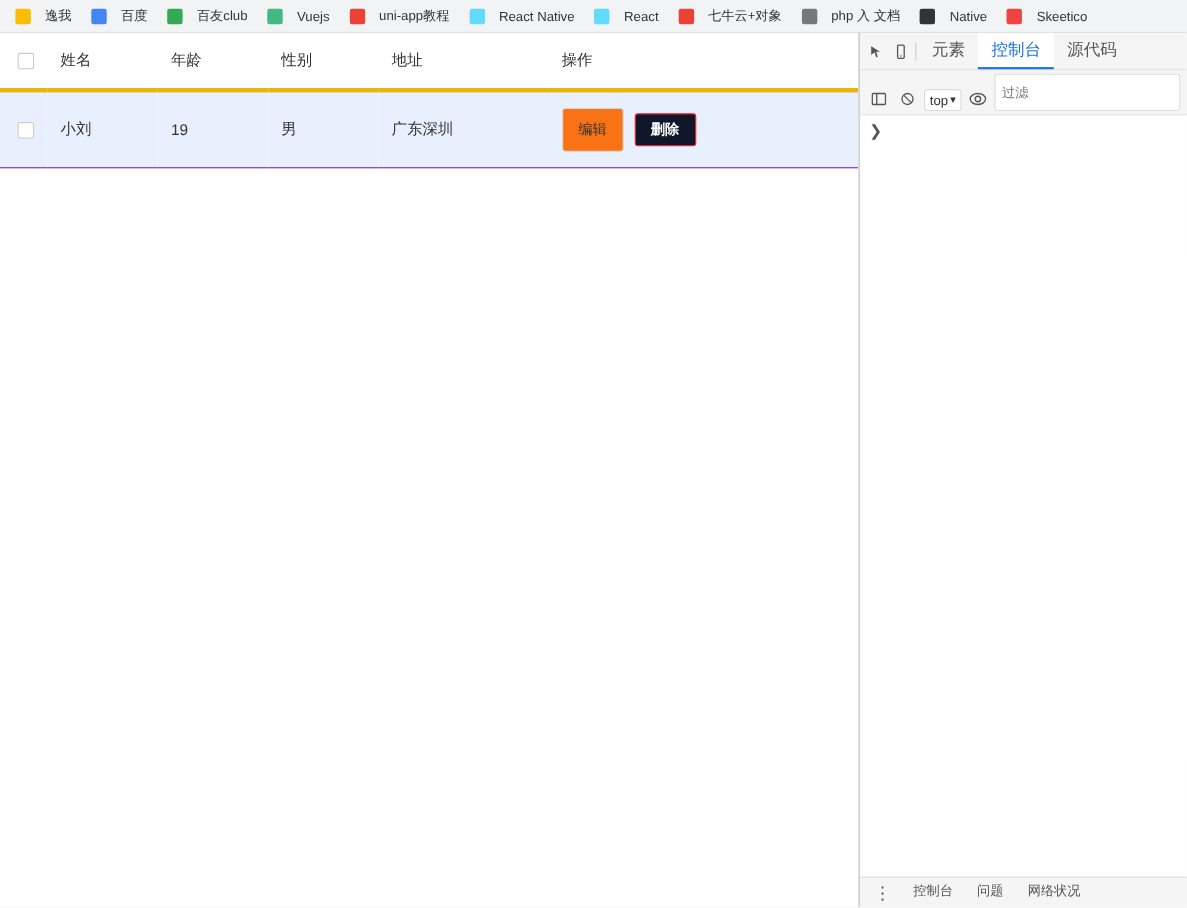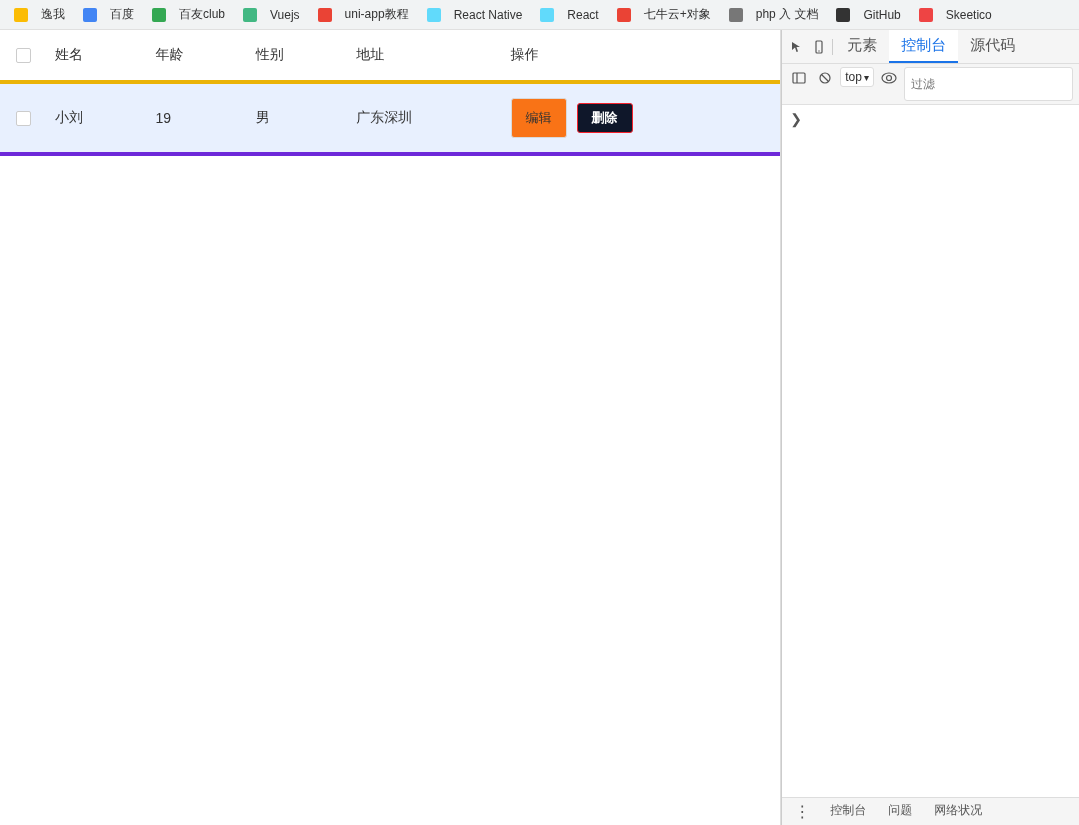--- a/index.html
+++ b/index.html
@@ -73,21 +73,21 @@
 
     thead th {
       padding: 16px 12px;
       text-align: left;
       font-weight: normal;
       color: #333;
       font-size: 14px;
     }
 
     tbody tr {
-      border-bottom: 4px solid #6d28d9;
+      border-bottom: 1px solid #6d28d9;
     }
 
     tbody td {
       padding: 14px 12px;
       color: #333;
       font-size: 14px;
     }
 
     .checkbox-cell {
       width: 40px;
@@ -155,21 +155,21 @@
     }
 
     .devtools-tab.active {
       color: #1a73e8;
       border-bottom: 2px solid #1a73e8;
       background: #fff;
     }
 
     .devtools-toolbar {
       display: flex;
-      align-items: flex-start;
+      align-items: flex-end;
       border-bottom: 1px solid #e0e0e0;
       background: #f5f5f5;
       padding: 3px 6px;
       gap: 4px;
       min-height: 28px;
     }
 
     .dt-icon-btn {
       width: 22px;
       height: 22px;
@@ -297,21 +297,21 @@
   <div class="bookmark-item">
     <span class="bm-icon" style="background:#ea4335;"></span>
     <span>七牛云+对象</span>
   </div>
   <div class="bookmark-item">
     <span class="bm-icon" style="background:#777;"></span>
     <span>php 入 文档</span>
   </div>
   <div class="bookmark-item">
     <span class="bm-icon" style="background:#333;"></span>
-    <span>GitHub</span>
+    <span>Native</span>
   </div>
   <div class="bookmark-item">
     <span class="bm-icon" style="background:#e44;"></span>
     <span>Skeetico</span>
   </div>
 </div>
 
 <div class="main-area">
 
   <div class="page-content">

